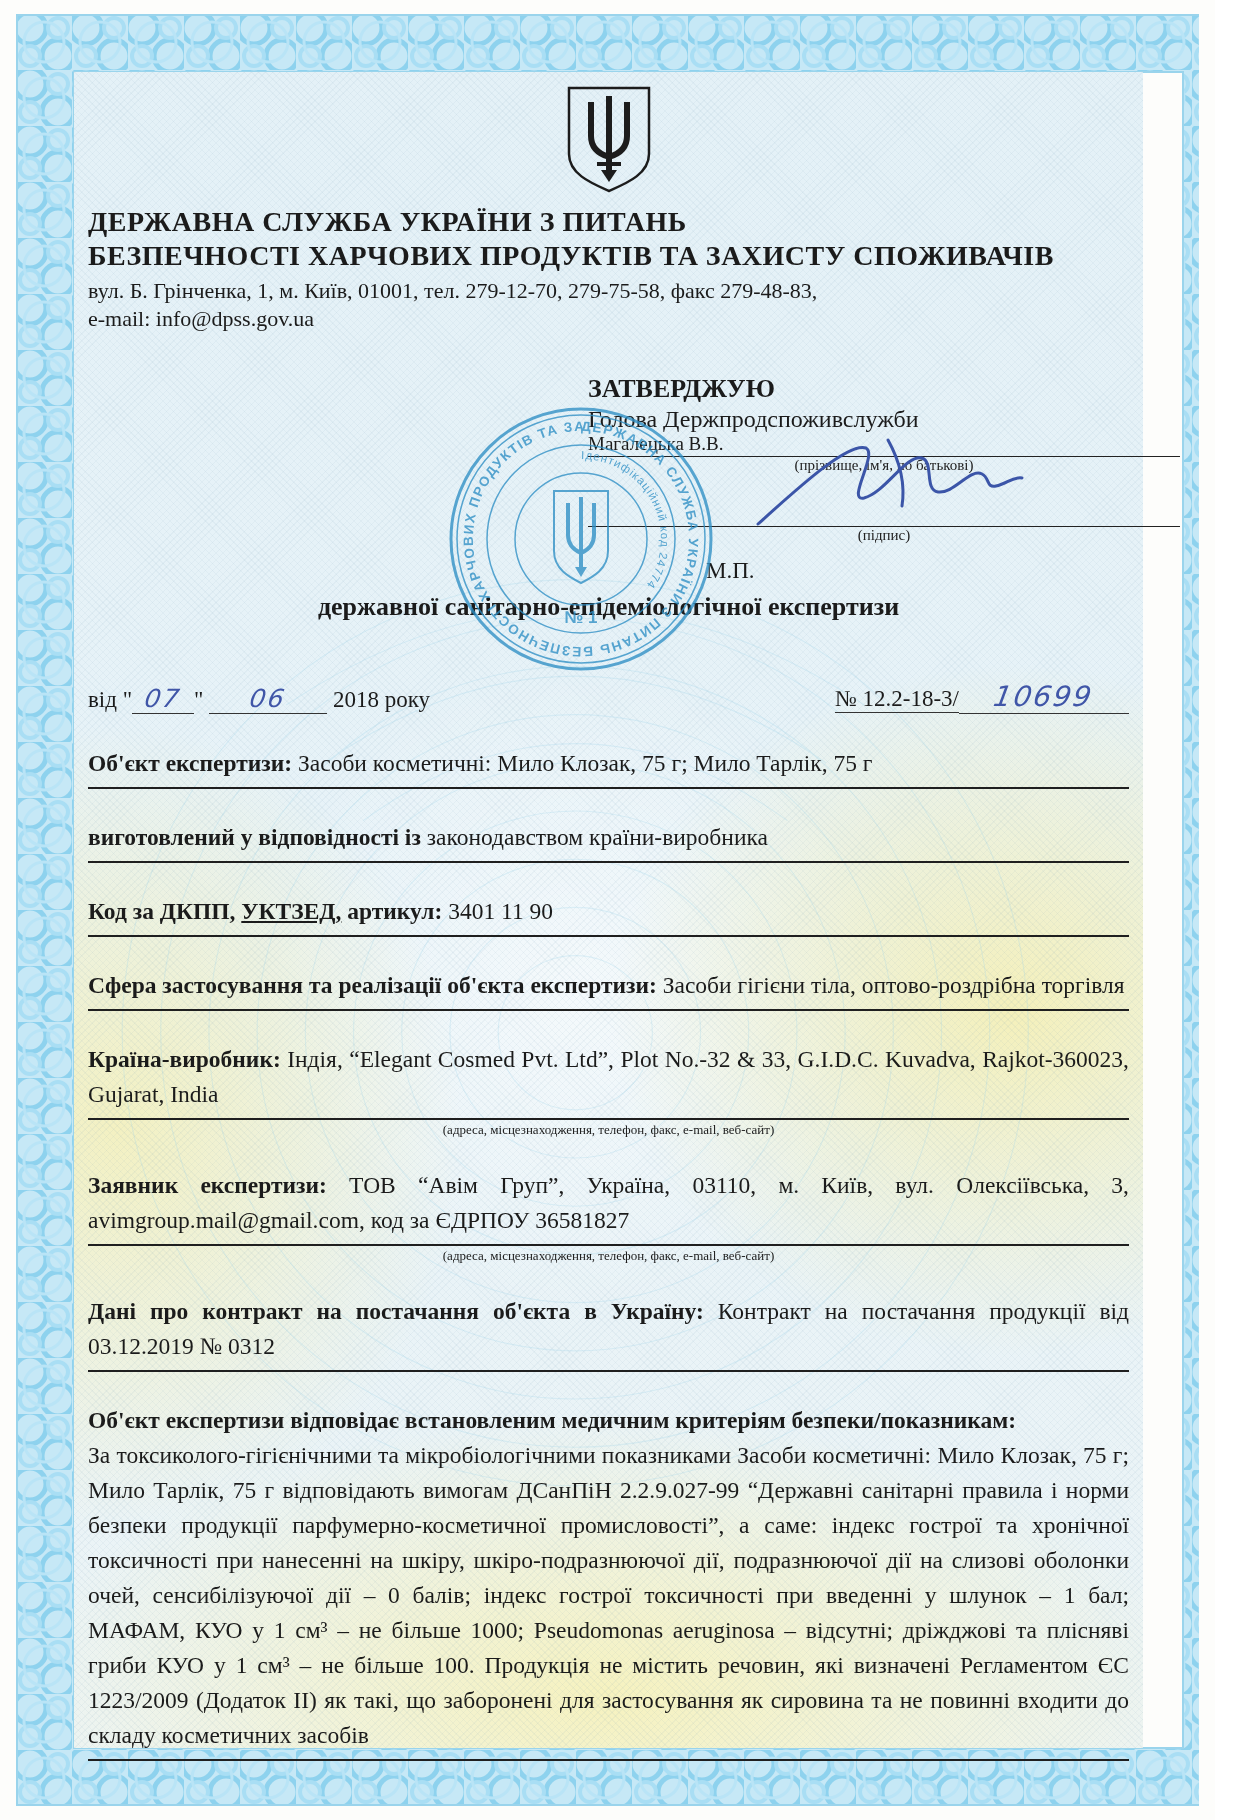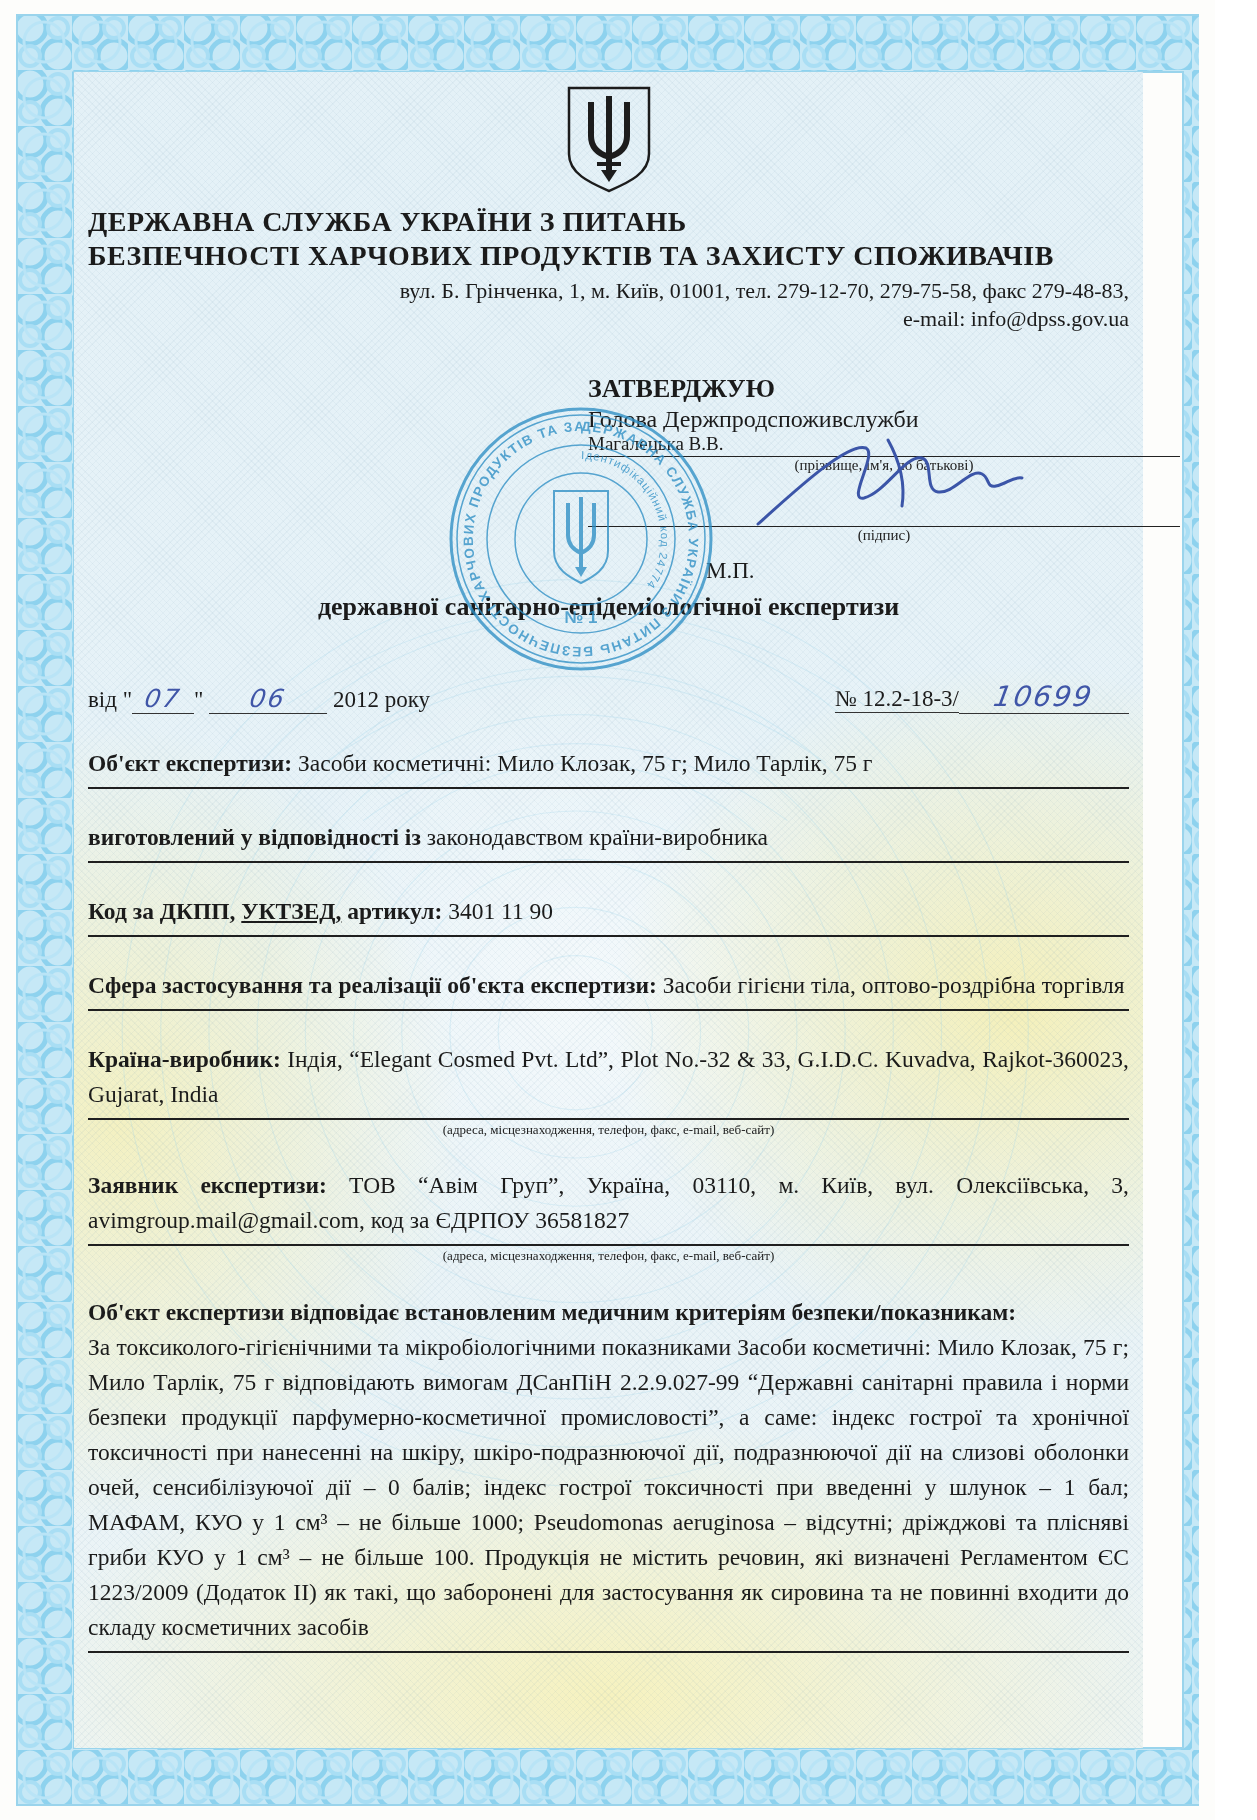--- a/index.html
+++ b/index.html
@@ -17,21 +17,21 @@
       radial-gradient(circle 430px at 47% 55%, rgba(255,255,255,.55), rgba(255,255,255,0) 75%),
       linear-gradient(#e4f1f7,#e8f3f8 55%,#ecf4f6);
   }
   .paper::before{content:"";position:absolute;inset:0;
       background:
         repeating-linear-gradient(45deg, rgba(110,150,175,.07) 0 1px, transparent 1px 5px),
         repeating-linear-gradient(-45deg, rgba(110,150,175,.07) 0 1px, transparent 1px 5px);
   }
   .watermark{position:absolute;left:0;top:480px;width:100%;height:1000px;pointer-events:none;opacity:.55;}
   .content{position:absolute;inset:0;padding:10px 14px;box-sizing:border-box;}
-  .center{text-align:right;}
+  .center{text-align:left;}
   .emblem-wrap{text-align:center;margin-top:2px;}
   .org1{font-size:28px;font-weight:bold;letter-spacing:.5px;margin-top:6px;}
   .org2{font-size:28px;font-weight:bold;letter-spacing:.5px;margin-top:2px;}
   .addr{font-size:22px;margin-top:6px;}
   .email{font-size:22px;margin-top:2px;}
   .approval{position:relative;margin-top:42px;margin-left:500px;width:592px;}
   .approve-h{font-size:26px;font-weight:bold;}
   .approve-pos{font-size:24px;margin-top:2px;}
   .approve-name{font-size:19px;border-bottom:1.5px solid #222;padding-bottom:1px;}
   .cap{font-size:15px;text-align:center;color:#222;}
@@ -164,21 +164,21 @@
         </g>
         <text x="0" y="84" text-anchor="middle" font-size="17" font-weight="bold" fill="#2e8fc5" font-family="Liberation Sans, sans-serif" data-name="stamp-number">№ 1</text>
       </svg>
 
       <div class="doc-sub" data-name="document-subtitle">державної санітарно-епідеміологічної експертизи</div>
 
       <div class="date-row" data-name="date-number-row">
         <div data-name="date-group">
           <span data-name="date-prefix">від "</span><span class="uline" style="width:62px;"><span class="hw" data-name="date-day-handwritten">07</span></span><span data-name="date-quote-close">"</span>
           <span class="uline" style="width:118px;"><span class="hw" data-name="date-month-handwritten">06</span></span>
-          <span data-name="date-year">2012 року</span>
+          <span data-name="date-year">2018 року</span>
         </div>
         <div data-name="number-group">
           <span style="border-bottom:1.5px solid #333;padding-bottom:1px;" data-name="doc-number-prefix">№ 12.2-18-3/</span><span class="uline" style="width:170px;"><span class="hw" style="font-size:28px;" data-name="doc-number-handwritten">10699</span></span>
         </div>
       </div>
 
       <div class="sec m1" data-name="section-expertise-object">
         <span class="lbl" data-name="section-label">Об'єкт експертизи:</span><span data-name="section-value"> Засоби косметичні: Мило Клозак, 75 г; Мило Тарлік, 75 г</span>
       </div>
 
@@ -197,20 +197,23 @@
       <div class="sec m2" data-name="section-producer-country">
         <span class="lbl" data-name="section-label">Країна-виробник:</span><span data-name="section-value"> Індія, “Elegant Cosmed Pvt. Ltd”, Plot No.-32 &amp; 33, G.I.D.C. Kuvadva, Rajkot-360023, Gujarat, India</span>
       </div>
       <div class="seccap" data-name="producer-address-caption">(адреса, місцезнаходження, телефон, факс, e-mail, веб-сайт)</div>
 
       <div class="sec m3" data-name="section-applicant">
         <span class="lbl" data-name="section-label">Заявник експертизи:</span><span data-name="section-value"> ТОВ “Авім Груп”, Україна, 03110, м. Київ, вул. Олексіївська, 3, avimgroup.mail@gmail.com, код за ЄДРПОУ 36581827</span>
       </div>
       <div class="seccap" data-name="applicant-address-caption">(адреса, місцезнаходження, телефон, факс, e-mail, веб-сайт)</div>
 
+      <div class="sec m3" data-name="section-contract-data">
+        <span class="lbl" data-name="section-label">Дані про контракт на постачання об'єкта в Україну:</span><span data-name="section-value"> Контракт на постачання продукції від 03.12.2019 № 0312</span>
+      </div>
 
       <div class="sec m2" data-name="section-conclusion">
         <div class="concl-h" data-name="conclusion-heading">Об'єкт експертизи відповідає встановленим медичним критеріям безпеки/показникам:</div>
         <div class="concl-body" data-name="conclusion-body">За токсиколого-гігієнічними та мікробіологічними показниками Засоби косметичні: Мило Клозак, 75 г; Мило Тарлік, 75 г відповідають вимогам ДСанПіН 2.2.9.027-99 “Державні санітарні правила і норми безпеки продукції парфумерно-косметичної промисловості”, а саме: індекс гострої та хронічної токсичності при нанесенні на шкіру, шкіро-подразнюючої дії, подразнюючої дії на слизові оболонки очей, сенсибілізуючої дії – 0 балів; індекс гострої токсичності при введенні у шлунок – 1 бал; МАФАМ, КУО у 1 см³ – не більше 1000; Pseudomonas aeruginosa – відсутні; дріжджові та плісняві гриби КУО у 1 см³ – не більше 100. Продукція не містить речовин, які визначені Регламентом ЄС 1223/2009 (Додаток II) як такі, що заборонені для застосування як сировина та не повинні входити до складу косметичних засобів</div>
       </div>
 
     </div>
   </div>
 </div>
 

